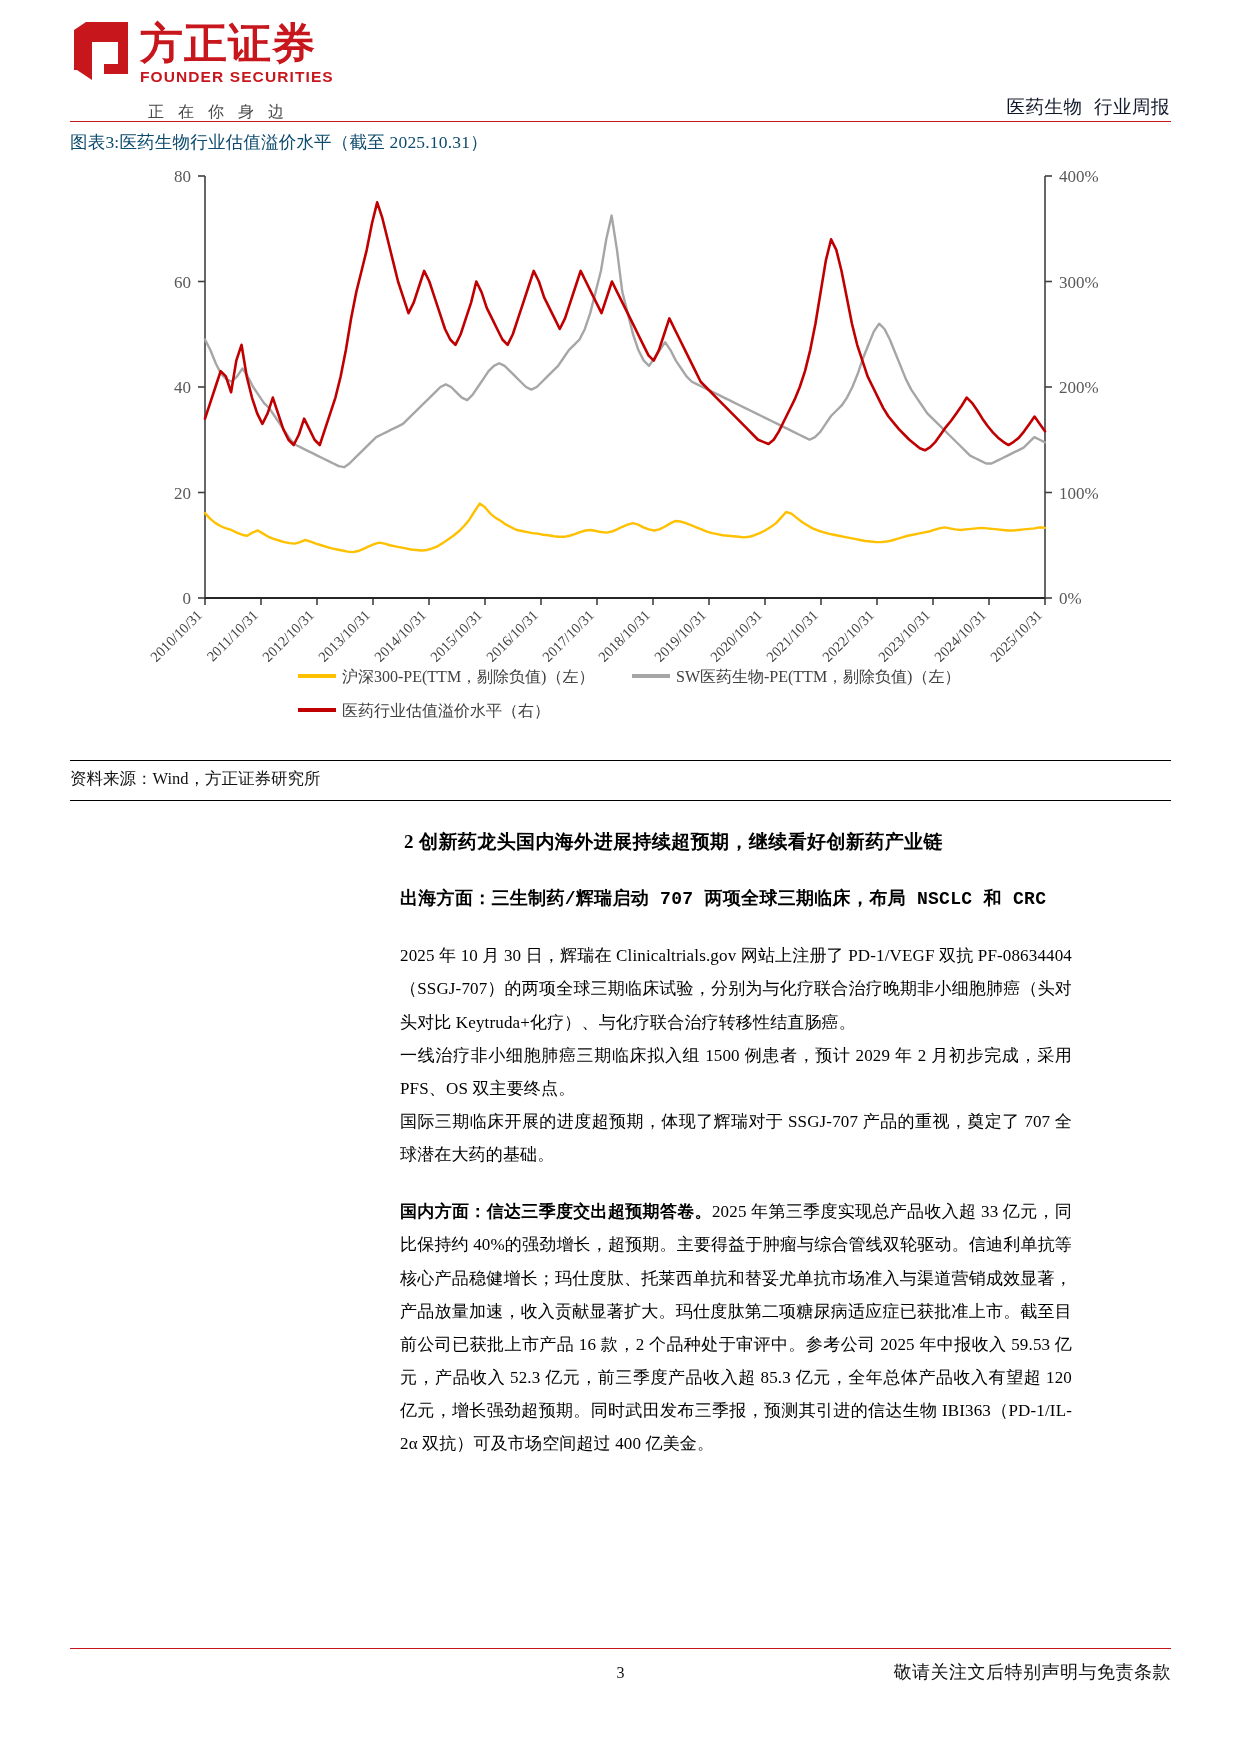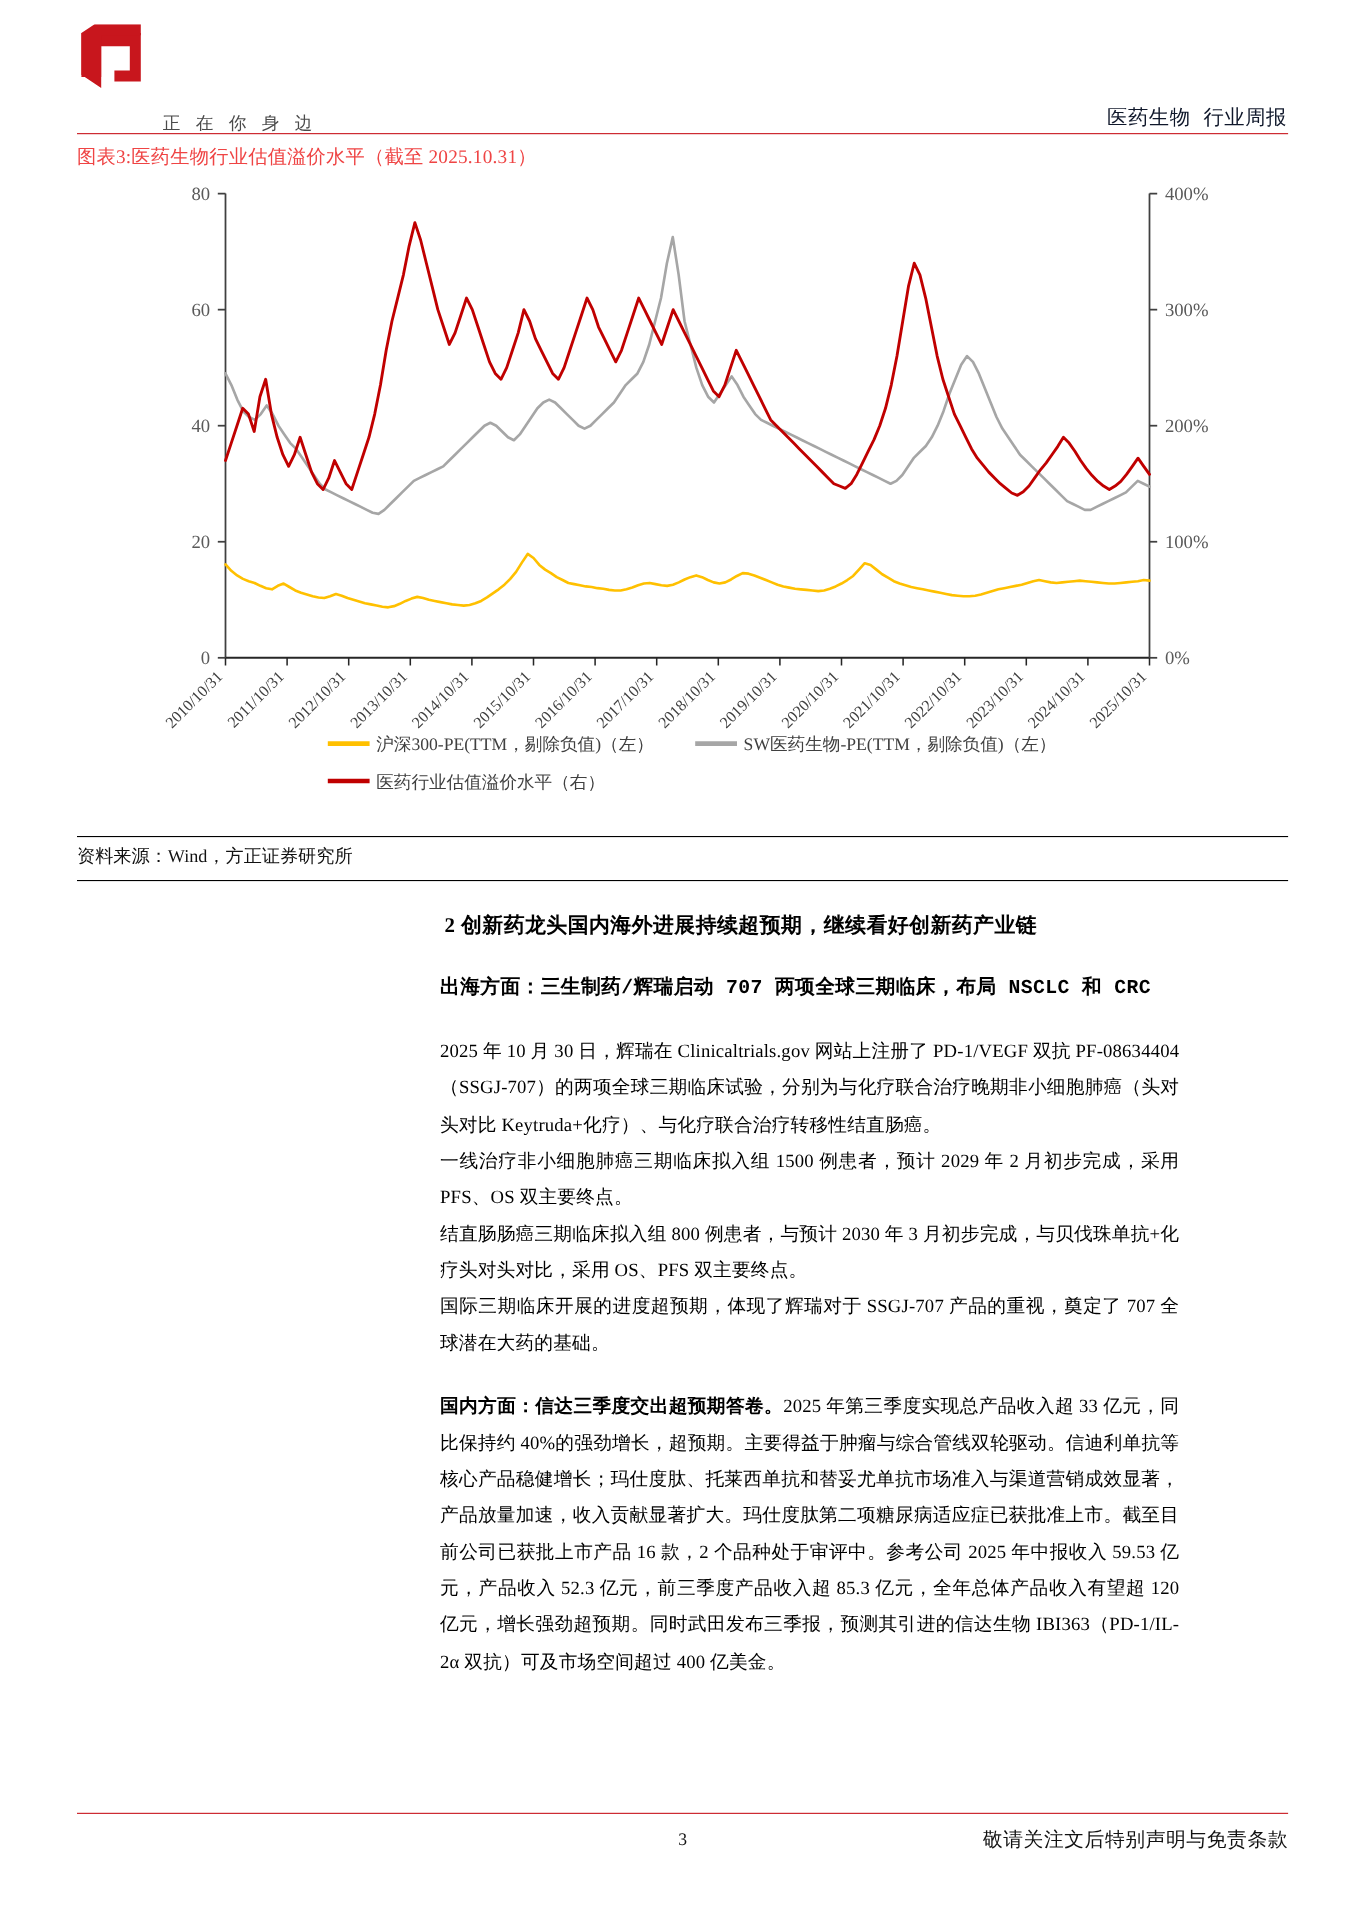--- a/index.html
+++ b/index.html
@@ -41,21 +41,21 @@
   }
   .header-rule{
     position:absolute;left:70px;right:70px;top:121px;
     border-top:1.4px solid #c8161d;
   }
 
   
   .exhibit-title{
     position:absolute;left:70px;top:130px;
     font-family:"Liberation Serif",serif;
-    font-size:17.5px;color:#ef4444;font-weight:500;letter-spacing:0.2px;
+    font-size:17.5px;color:#0c4a6e;font-weight:500;letter-spacing:0.2px;
   }
 
   .chart-box{
     position:absolute;left:70px;top:158px;width:1100px;height:600px;
   }
   .chart-svg{display:block;width:1100px;height:600px;}
 
   .src-rule{
     position:absolute;left:70px;right:70px;top:760px;
     border-top:1.6px solid #000;
@@ -119,20 +119,24 @@
 
 <div class="page">
 
   <div class="header">
     <div class="logo-wrap">
       <div class="logo-mark">
         <svg width="62" height="62" viewBox="0 0 62 62">
           <path d="M4 12 L4 50 L22 62 L22 24 L48 24 L48 46 L34 46 L34 56 L58 56 L58 12 Z" fill="#C8161D" transform="translate(0,-4)"></path>
           <path d="M4 8 L16 0 L58 0 L58 10 L22 10 L22 48 L4 48 Z" fill="#C8161D"></path>
         </svg>
+      </div>
+      <div class="logo-text">
+        <div class="logo-cn">方正证券</div>
+        <div class="logo-en">FOUNDER SECURITIES</div>
       </div>
     </div>
     <div class="slogan">正在你身边</div>
     <div class="header-right">医药生物 行业周报</div>
   </div>
   <div class="header-rule"></div>
 
   <div class="exhibit-title">图表3:医药生物行业估值溢价水平（截至 2025.10.31）</div>
 
   <div class="chart-box">
@@ -208,21 +212,20 @@
 
   <div class="src-rule"></div>
   <div class="source">资料来源：Wind，方正证券研究所</div>
   <div class="src-rule2"></div>
 
   <div class="body">
     <div class="h2">2 创新药龙头国内海外进展持续超预期，继续看好创新药产业链</div>
     <div class="h3">出海方面：三生制药/辉瑞启动 707 两项全球三期临床，布局 NSCLC 和 CRC</div>
     <p class="p">2025 年 10 月 30 日，辉瑞在 Clinicaltrials.gov 网站上注册了 PD-1/VEGF 双抗 PF-08634404（SSGJ-707）的两项全球三期临床试验，分别为与化疗联合治疗晚期非小细胞肺癌（头对头对比 Keytruda+化疗）、与化疗联合治疗转移性结直肠癌。</p>
     <p class="p">一线治疗非小细胞肺癌三期临床拟入组 1500 例患者，预计 2029 年 2 月初步完成，采用 PFS、OS 双主要终点。</p>
-    <p class="p">结直肠肠癌三期临床拟入组 800 例患者，与预计 2030 年 3 月初步完成，与贝伐珠单抗+化疗头对头对比，采用 OS、PFS 双主要终点。</p>
     <p class="p">国际三期临床开展的进度超预期，体现了辉瑞对于 SSGJ-707 产品的重视，奠定了 707 全球潜在大药的基础。</p>
     <div class="gap"></div>
     <p class="p"><span class="b">国内方面：信达三季度交出超预期答卷。</span><span>2025 年第三季度实现总产品收入超 33 亿元，同比保持约 40%的强劲增长，超预期。主要得益于肿瘤与综合管线双轮驱动。信迪利单抗等核心产品稳健增长；玛仕度肽、托莱西单抗和替妥尤单抗市场准入与渠道营销成效显著，产品放量加速，收入贡献显著扩大。玛仕度肽第二项糖尿病适应症已获批准上市。截至目前公司已获批上市产品 16 款，2 个品种处于审评中。参考公司 2025 年中报收入 59.53 亿元，产品收入 52.3 亿元，前三季度产品收入超 85.3 亿元，全年总体产品收入有望超 120 亿元，增长强劲超预期。同时武田发布三季报，预测其引进的信达生物 IBI363（PD-1/IL-2α 双抗）可及市场空间超过 400 亿美金。</span></p>
   </div>
 
   <div class="footer-rule"></div>
   <div class="page-num">3</div>
   <div class="footer-note">敬请关注文后特别声明与免责条款</div>
 
 </div>

